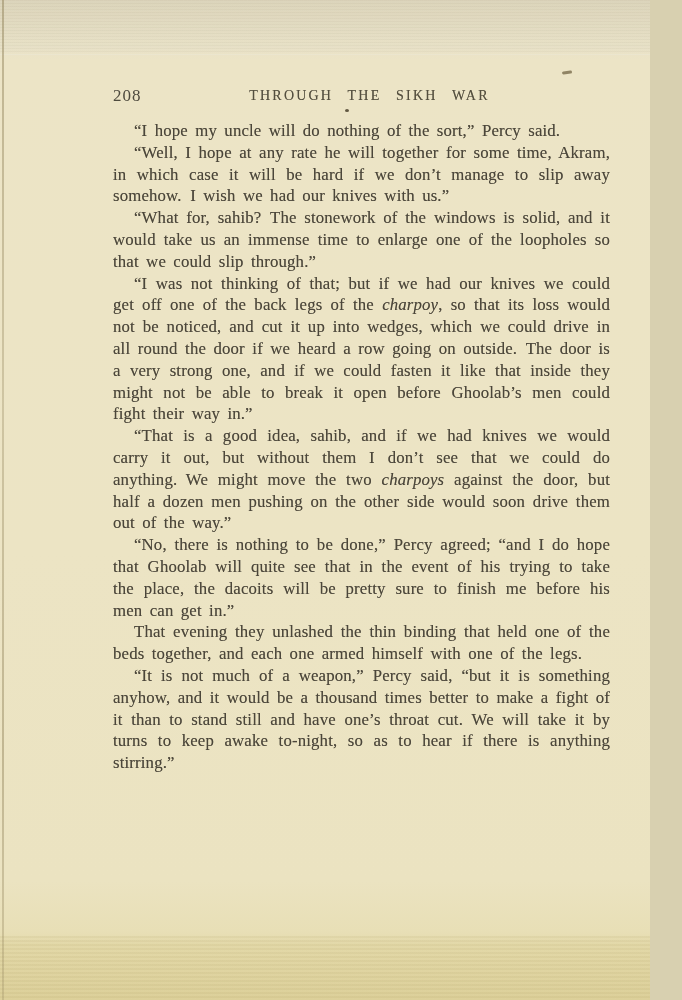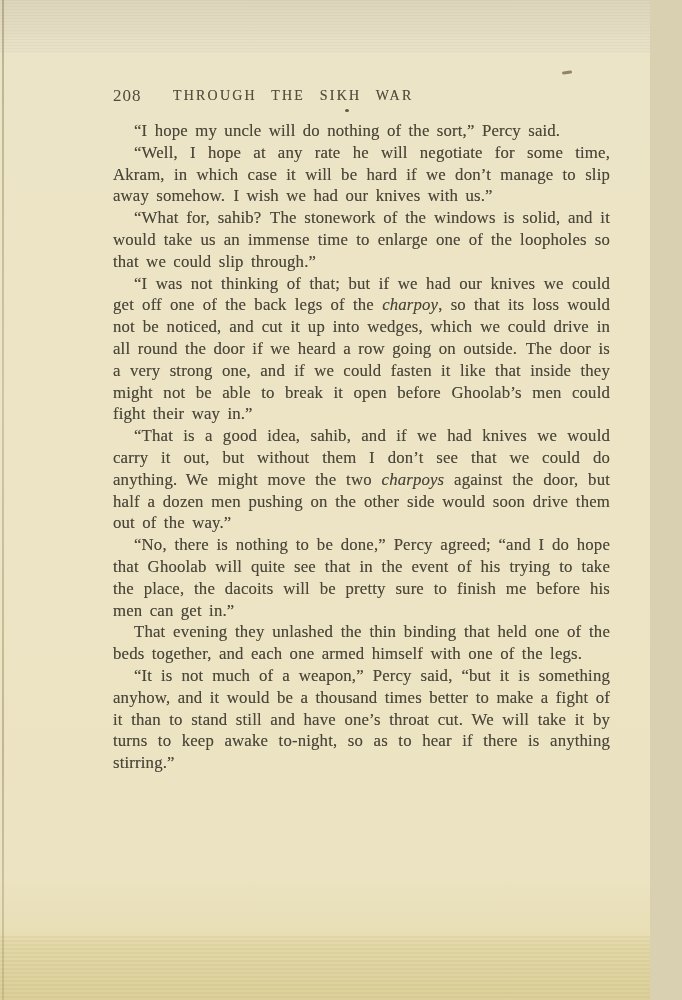--- a/index.html
+++ b/index.html
@@ -48,20 +48,21 @@
     height: 20px;
   }
   .page-number {
     position: absolute; left: 0; top: 0;
     font-size: 17px;
     letter-spacing: 1px;
     color: #4e4a3e;
   }
   .running-header {
     position: absolute; left: 60px; right: 10px; top: 2px;
+    text-align: center;
     font-size: 14px;
     letter-spacing: 2.2px;
     word-spacing: 9px;
     color: #544f3f;
     text-shadow: 0 0 0.5px rgba(84,79,63,0.55);
   }
   .ink-dot {
     position: absolute; left: 345px; top: 109px;
     width: 4px; height: 3px; border-radius: 50%;
     background: rgba(62,52,32,0.8);
@@ -99,21 +100,21 @@
   <div class="header-row">
     <span class="page-number">208</span>
     <span class="running-header">THROUGH THE SIKH WAR</span>
   </div>
 
   <span class="ink-smudge"></span>
   <span class="ink-dot"></span>
 
   <div class="text-block">
       <p class="para indent"><span>“I hope my uncle will do nothing of the sort,” Percy said.</span></p>
-      <p class="para indent"><span>“Well, I hope at any rate he will negotiate for some time, Akram, in which case it will be hard if we don’t manage to slip away somehow. I wish we had our knives with us.”</span></p>
+      <p class="para indent"><span>“Well, I hope at any rate he will together for some time, Akram, in which case it will be hard if we don’t manage to slip away somehow. I wish we had our knives with us.”</span></p>
       <p class="para indent"><span>“What for, sahib? The stonework of the windows is solid, and it would take us an immense time to enlarge one of the loopholes so that we could slip through.”</span></p>
       <p class="para indent"><span>“I was not thinking of that; but if we had our knives we could get off one of the back legs of the </span><span class="it">charpoy</span><span>, so that its loss would not be noticed, and cut it up into wedges, which we could drive in all round the door if we heard a row going on outside. The door is a very strong one, and if we could fasten it like that inside they might not be able to break it open before Ghoolab’s men could fight their way in.”</span></p>
       <p class="para indent"><span>“That is a good idea, sahib, and if we had knives we would carry it out, but without them I don’t see that we could do anything. We might move the two </span><span class="it">charpoys</span><span> against the door, but half a dozen men pushing on the other side would soon drive them out of the way.”</span></p>
       <p class="para indent"><span>“No, there is nothing to be done,” Percy agreed; “and I do hope that Ghoolab will quite see that in the event of his trying to take the place, the dacoits will be pretty sure to finish me before his men can get in.”</span></p>
       <p class="para indent"><span>That evening they unlashed the thin binding that held one of the beds together, and each one armed himself with one of the legs.</span></p>
       <p class="para indent"><span>“It is not much of a weapon,” Percy said, “but it is something anyhow, and it would be a thousand times better to make a fight of it than to stand still and have one’s throat cut. We will take it by turns to keep awake to-night, so as to hear if there is anything stirring.”</span></p>
     </div>
 </div>
 
 </body></html>

